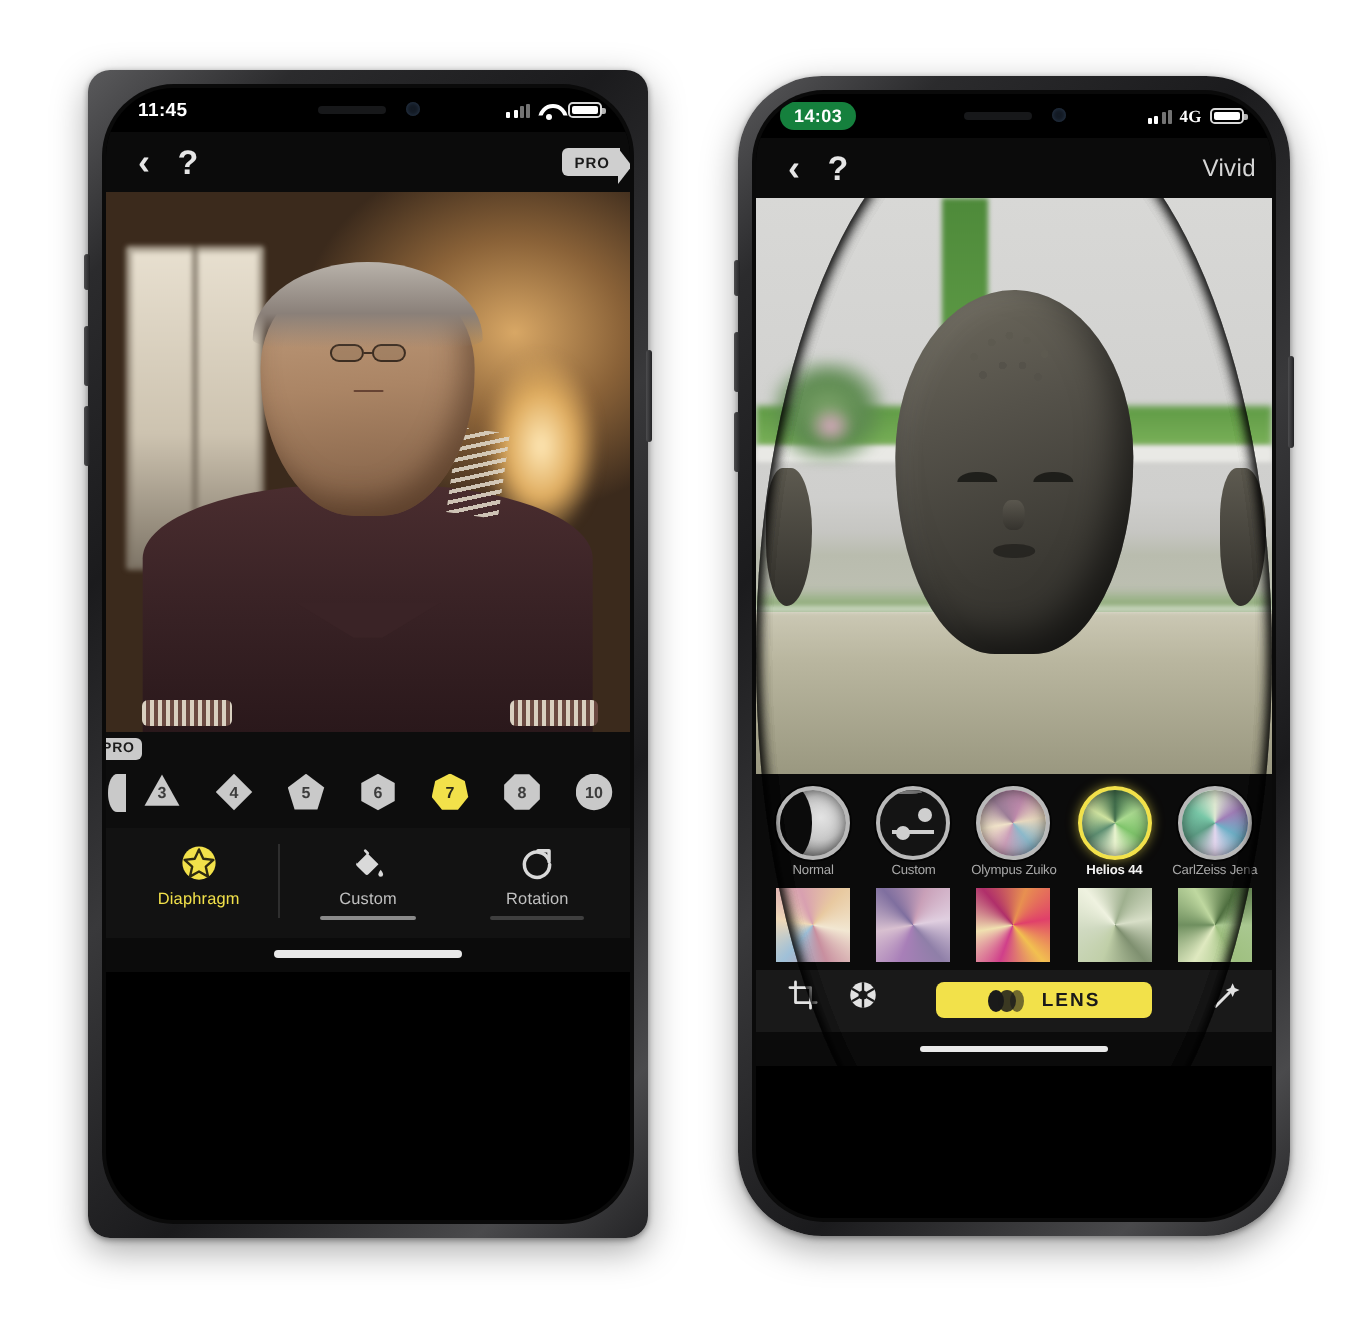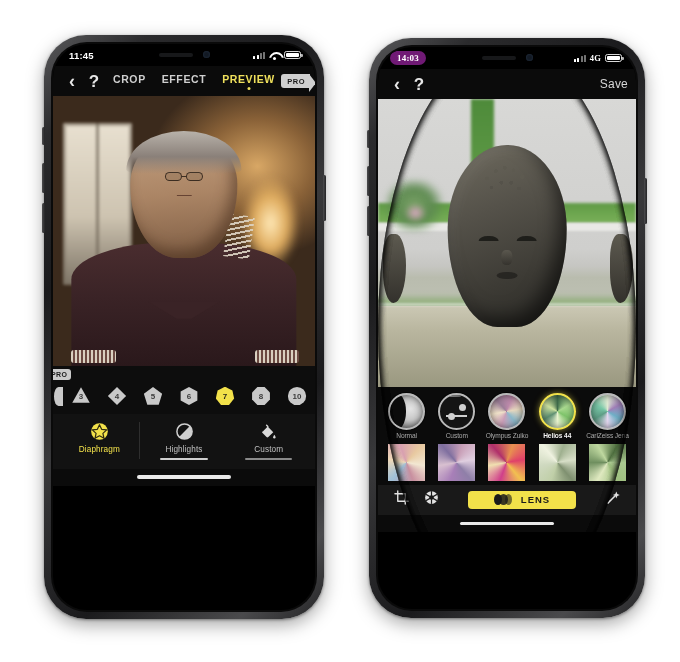--- a/index.html
+++ b/index.html
@@ -13,21 +13,21 @@
   .stage{position:absolute;inset:0;}
 
   
   .phone{
     position:absolute;
     border-radius:42px;
     background:linear-gradient(135deg,#5a5a5c 0%,#2b2b2d 12%,#1b1b1d 30%,#39393b 50%,#1a1a1c 72%,#4a4a4c 90%,#242426 100%);
     padding:7px;
     box-shadow:0 6px 18px rgba(0,0,0,.35), 0 1px 3px rgba(0,0,0,.4);
   }
-  .phone.p1{left:44px;top:35px;width:266px;height:570px;}
+  .phone.p1{left:44px;top:35px;width:266px;height:570px;border-radius:11px;}
   .phone.p2{left:369px;top:38px;width:262px;height:566px;}
   .bezel{
     width:100%;height:100%;
     border-radius:36px;
     background:#0a0a0a;
     padding:2px;
     box-sizing:border-box;
   }
   .screen{
     position:relative;
@@ -65,24 +65,23 @@
     position:relative;z-index:20;
     height:22px;
     display:flex;align-items:center;justify-content:space-between;
     padding:0 14px 0 16px;
     color:#fff;
     font-size:9.5px;font-weight:bold;
     box-sizing:border-box;
   }
   .st-time{letter-spacing:.2px;}
   .st-time.pill{
-    background:#701a75;color:#fff;
+    background:#15803d;color:#fff;
     border-radius:9px;padding:2px 7px;font-size:9px;
     margin-left:-4px;
-    font-family:Liberation Serif, serif;
   }
   .st-right{display:flex;align-items:center;gap:4px;}
   .bars{display:flex;align-items:flex-end;gap:1.2px;height:8px;}
   .bars i{display:block;width:2px;background:#fff;border-radius:.5px;}
   .bars i:nth-child(1){height:3px;}
   .bars i:nth-child(2){height:4.5px;}
   .bars i:nth-child(3){height:6px;opacity:.45;}
   .bars i:nth-child(4){height:7.5px;opacity:.45;}
   .wifi{width:11px;height:9px;position:relative;}
   .wifi::before{
@@ -388,25 +387,20 @@
             <span class="wifi"></span>
             <span class="batt">
                 <span></span>
               </span>
           </span>
         </div>
 
         <div class="navbar">
           <span class="nav-ico nav-chev">‹</span>
           <span class="nav-ico">?</span>
-          <span class="tabs">
-            <span class="tab">CROP</span>
-            <span class="tab">EFFECT</span>
-            <span class="tab active">PREVIEW</span>
-          </span>
           <span class="pro-badge">PRO</span>
         </div>
 
         <div class="photo">
           <div class="ph1-bg"></div>
           <div class="ph1-win"></div>
           <div class="ph1-lamp"></div>
           <div class="ph1-body">
             <div class="ph1-collar"></div>
           </div>
@@ -462,43 +456,43 @@
               <span class="ti">
                 <svg width="19" height="19" viewBox="0 0 24 24">
                   <circle cx="12" cy="12" r="10.5" fill="#f2e14a"></circle>
                   <path d="M12 3.4l2.7 5.9 6.4.7-4.8 4.3 1.4 6.3L12 17.4 6.3 20.6l1.4-6.3-4.8-4.3 6.4-.7z" fill="none" stroke="#2e2a10" stroke-width="1.5" stroke-linejoin="round"></path>
                 </svg>
               </span>
               <span class="tl">Diaphragm</span>
               <span class="bar"></span>
             </div>
 
-            <div class="tool">
-              <span class="ti">
-                <svg width="19" height="19" viewBox="0 0 24 24">
-                  <circle cx="12" cy="12" r="9.6" fill="none" stroke="#cfcfcf" stroke-width="1.9"></circle>
-                  <path d="M18.8 5.2A9.6 9.6 0 0 1 5.2 18.8z" fill="#cfcfcf"></path>
-                </svg>
-              </span>
-              <span class="tl">Highlights</span>
-              <span class="bar hl"></span>
-            </div>
 
             <div class="tool">
               <span class="ti">
                 <svg width="19" height="19" viewBox="0 0 24 24">
                   <path d="M4.2 12.6L11 5.8l7 7-6.2 6.2a1.6 1.6 0 0 1-2.3 0l-5.3-5.3a1.6 1.6 0 0 1 0-2.1z" fill="#d9d9d9"></path>
                   <path d="M9.6 4.2l1.6 1.6" stroke="#d9d9d9" stroke-width="1.7" stroke-linecap="round"></path>
                   <path d="M19.4 16.2c1 1.4 1.5 2.3 1.5 3a1.5 1.5 0 0 1-3 0c0-.7.5-1.6 1.5-3z" fill="#d9d9d9"></path>
                 </svg>
               </span>
               <span class="tl">Custom</span>
               <span class="bar mid"></span>
             </div>
 
+            <div class="tool">
+              <span class="ti">
+                <svg width="19" height="19" viewBox="0 0 24 24">
+                  <path d="M19.2 9.6A8 8 0 1 0 20 13" fill="none" stroke="#d9d9d9" stroke-width="2.2" stroke-linecap="round"></path>
+                  <path d="M12.6 4.2h7v7" fill="none" stroke="#d9d9d9" stroke-width="2.2" stroke-linecap="round" stroke-linejoin="round"></path>
+                </svg>
+              </span>
+              <span class="tl">Rotation</span>
+              <span class="bar"></span>
+            </div>
 
           </div>
 
           <div class="homebar">
               <i></i>
             </div>
         </div>
 
       </div>
     </div>
@@ -529,21 +523,21 @@
             <span class="netlabel">4G</span>
             <span class="batt">
                 <span></span>
               </span>
           </span>
         </div>
 
         <div class="navbar">
           <span class="nav-ico nav-chev">‹</span>
           <span class="nav-ico">?</span>
-          <span class="save-link">Save</span>
+          <span class="save-link">Vivid</span>
         </div>
 
         <div class="photo">
           <div class="ph2-bg"></div>
           <div class="ph2-greenbar"></div>
           <div class="ph2-hband"></div>
           <div class="ph2-hband2"></div>
           <div class="ph2-plant"></div>
           <div class="ph2-pink"></div>
           <div class="ph2-greenbot"></div>

